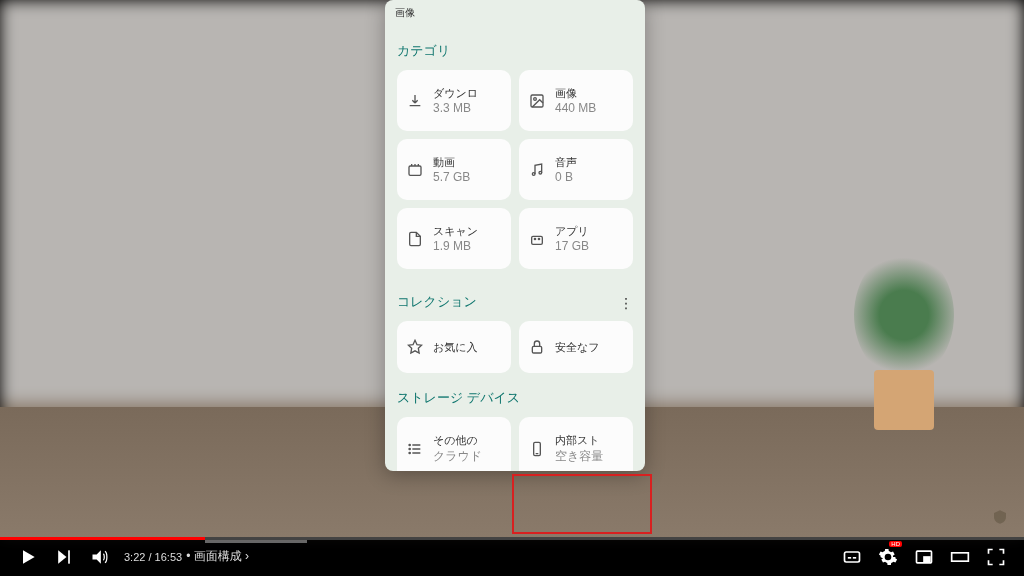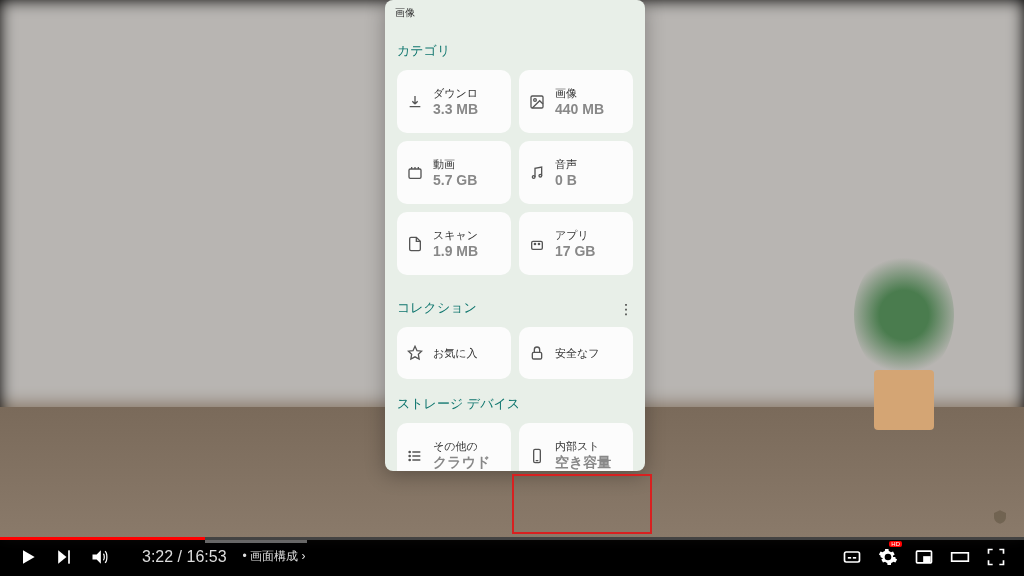--- a/index.html
+++ b/index.html
@@ -25,38 +25,38 @@
 .phone-content { padding: 8px 12px; }
 .section-title { font-size: 13px; color: #0f766e; margin: 8px 0 10px; font-weight: 400; }
 .tiles { display: grid; grid-template-columns: 1fr 1fr; gap: 8px; margin-bottom: 16px; }
 .tile {
   background: #fcfcfc; border-radius: 10px; padding: 16px 8px;
   display: flex; align-items: center; gap: 8px; min-height: 50px;
 }
 .tile .icn { width: 20px; height: 20px; flex-shrink: 0; display: flex; align-items: center; justify-content: center; }
 .tile .txt { flex: 1; overflow: hidden; }
 .tile .lbl { font-size: 11px; color: #333; white-space: nowrap; overflow: hidden; text-overflow: ellipsis; }
-.tile .sub { font-size: 14px; color: #888; white-space: nowrap; overflow: hidden; font-weight: bold; }
+.tile .sub { font-size: 12px; color: #888; white-space: nowrap; overflow: hidden; }
 .section-row { display: flex; align-items: center; justify-content: space-between; }
 .more-dots { font-size: 14px; color: #333; line-height: 1; }
 
 .scan-tile { background: #d0dcd0; margin-top: 47px; }
 .scan-tile .lbl { font-size: 12px; }
 
 .highlight-box { position: absolute; border: 2px solid #d82020; pointer-events: none; }
 
 
 .player-bar { position: absolute; bottom: 0; left: 0; right: 0; height: 39px; background: rgba(0,0,0,.9); }
 .progress { position: absolute; top: 0; left: 0; right: 0; height: 3px; background: rgba(255,255,255,.25); }
 .progress-fill { height: 100%; width: 20%; background: #f00; position: relative; }
 .progress-loaded { position: absolute; left: 20%; width: 10%; height: 3px; background: rgba(255,255,255,.4); }
 .controls { display: flex; align-items: center; height: 100%; padding: 0 10px; color: #fff; }
 .ctrl-btn { background: none; border: none; color: #fff; width: 36px; height: 36px; cursor: pointer; display: flex; align-items: center; justify-content: center; }
-.time-display { font-size: 16px; color: #ddd; margin-left: 24px; }
-.chapter { font-size: 12px; color: #ddd; margin-left: 16px; }
+.time-display { font-size: 11px; color: #ddd; margin-left: 6px; }
+.chapter { font-size: 12px; color: #ddd; margin-left: 4px; }
 .right-controls { margin-left: auto; display: flex; }
 .hd-badge { position: absolute; top: 2px; right: 4px; background: #f00; color: #fff; font-size: 6px; padding: 0 2px; border-radius: 2px; }
 
 .channel-watermark { position: absolute; right: 16px; bottom: 50px; font-size: 9px; color: rgba(80,70,50,.6); display: flex; align-items: center; gap: 4px; }
 
 svg { display: block; }
 </style>
 </head>
 <body>
 

